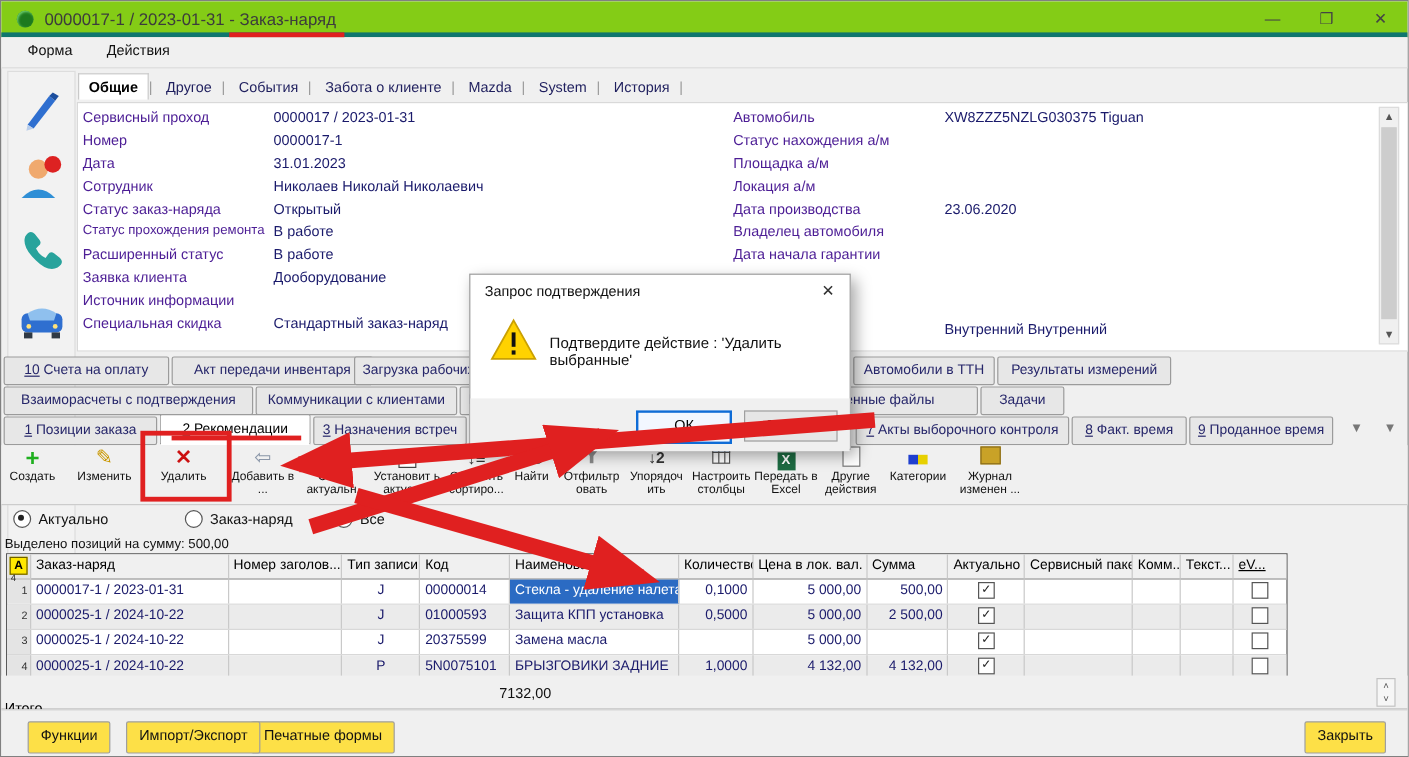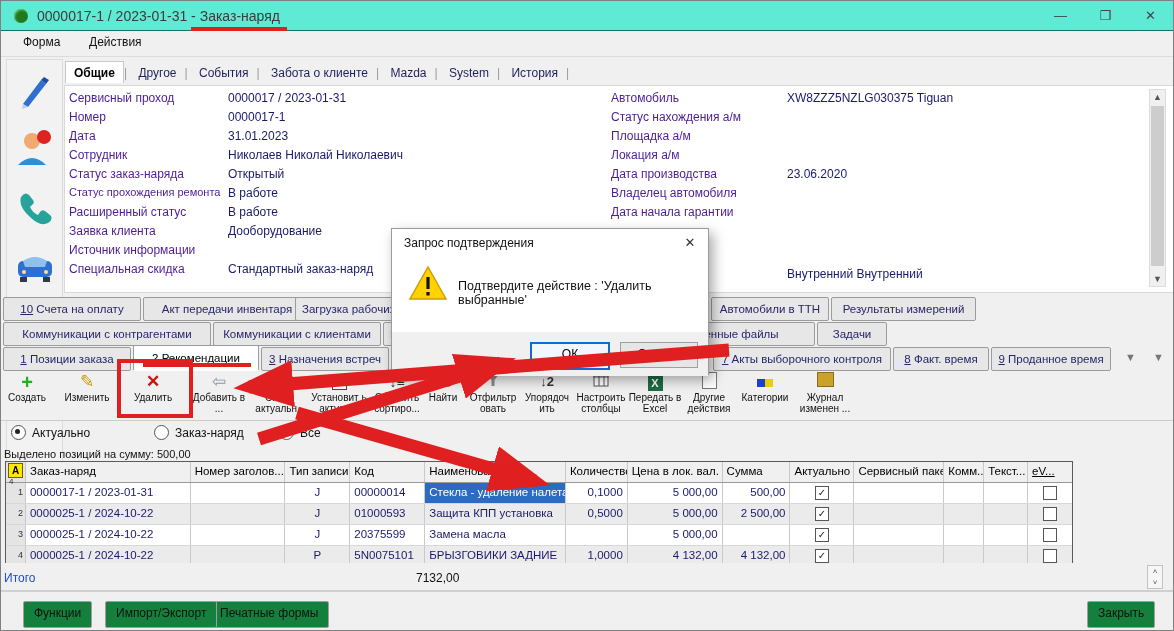--- a/index.html
+++ b/index.html
@@ -1,19 +1,19 @@
 <!DOCTYPE html>
 <html><head>
 <meta charset="utf-8">
 <style>
   html,body{margin:0;padding:0;background:#d7d7d7;font-family:"Liberation Sans",sans-serif;}
   #win{position:relative;width:1174px;height:631px;background:#f0f0f0;border:1px solid #808080;box-sizing:border-box;overflow:hidden;font-size:12px;color:#1a1a1a;}
   .abs{position:absolute;box-sizing:border-box;}
   
-  #titlebar{left:0;top:0;width:100%;height:30px;background:#5eead4;border-bottom:1px solid #0f766e;}
+  #titlebar{left:0;top:0;width:100%;height:30px;background:#84cc16;border-bottom:4px solid #0f766e;}
   .dot{left:13px;top:8px;width:14px;height:14px;border-radius:50%;background:#1e7a1e;box-shadow:inset 1px 1px 2px #6fcf6f;}
   #title-text{left:36px;top:7px;font-size:14px;color:#3c3c3c;}
   .winctl{top:0;width:45px;height:30px;text-align:center;line-height:30px;color:#444;font-size:13px;}
   
   #menubar{left:0;top:30px;width:100%;height:26px;background:#f0f0f0;border-bottom:1px solid #dcdcdc;}
   .menuitem{top:34px;font-size:12px;color:#111;}
   
   #sidebar{left:5px;top:58px;width:57px;height:532px;background:#f2f2f2;border:1px solid #dddddd;}
   .sideicon{left:14px;width:38px;height:38px;}
   
@@ -59,21 +59,21 @@
   .c11{width:40px;} .c12{width:44px;} .c13{width:44px;border-right:none;text-align:center;text-decoration:underline;}
   .trow.header .tc{text-align:left;}
   .sel{background:#2b6bc3;color:#ffffff !important;}
   .gridcb{display:inline-block;width:12px;height:12px;border:1px solid #555;background:#fff;line-height:11px;font-size:10px;color:#222;vertical-align:middle;}
   .amark{display:inline-block;width:13px;height:13px;background:#ffe800;border:1px solid #6d5e00;color:#000;font-weight:bold;font-size:10px;line-height:13px;text-align:center;}
   
   #totalsrow{left:0;top:562px;width:1174px;height:28px;background:#f0f0f0;border-bottom:1px solid #cfcfcf;}
   .spinner{left:1146px;top:564px;width:16px;height:24px;border:1px solid #c2c2c2;background:#f6f6f6;font-size:8px;color:#555;text-align:center;line-height:11px;}
   
   #bottombar{left:0;top:590px;width:1174px;height:41px;background:#f0f0f0;}
-  .btn{position:absolute;height:25px;background:#15803d;border:1px solid #9f9f9f;border-radius:2px;font-size:12px;color:#111;text-align:center;line-height:23px;padding:0 10px;}
+  .btn{position:absolute;height:25px;background:#fde047;border:1px solid #9f9f9f;border-radius:2px;font-size:12px;color:#111;text-align:center;line-height:23px;padding:0 10px;}
   
   #dialog{left:390px;top:227px;width:318px;height:147px;background:#ffffff;border:1px solid #9b9b9b;box-shadow:4px 5px 12px rgba(0,0,0,.35);z-index:50;}
   #dlg-title{left:12px;top:7px;font-size:12px;color:#111;}
   #dlg-close{right:8px;top:4px;width:20px;height:20px;text-align:center;line-height:20px;color:#333;font-size:13px;}
   #dlg-msg{left:66px;top:50px;font-size:12.5px;color:#111;}
   #dlg-footer{left:0;top:103px;width:100%;height:44px;background:#f0f0f0;}
   .dlgbtn{position:absolute;top:10px;width:76px;height:24px;background:#e6e6e6;border:1px solid #9f9f9f;font-size:12px;text-align:center;line-height:22px;color:#000;}
   .dlgbtn.focus{background:#f2f7ff;border:2px solid #0f6cd6;line-height:20px;}
   
   .annot{z-index:100;pointer-events:none;}
@@ -177,21 +177,21 @@
     <div class="thumb"></div>
     <div class="scr-arrow" style="bottom:2px">▼</div>
   </div>
 
   <div class="ctab" style="left:2px;top:296px;width:138px"><u>10</u><span> Счета на оплату</span></div>
   <div class="ctab" style="left:142px;top:296px;width:168px"><span>Акт передачи инвентаря</span></div>
   <div class="ctab" style="left:294px;top:296px;width:150px;text-align:left"><span>Загрузка рабочих</span></div>
   <div class="ctab" style="left:710px;top:296px;width:118px"><span>Автомобили в ТТН</span></div>
   <div class="ctab" style="left:830px;top:296px;width:145px"><span>Результаты измерений</span></div>
 
-  <div class="ctab" style="left:2px;top:321px;width:208px"><span>Коммуникации с контрагентами</span></div>
+  <div class="ctab" style="left:2px;top:321px;width:208px"><span>Взаиморасчеты с подтверждения</span></div>
   <div class="ctab" style="left:212px;top:321px;width:168px"><span>Коммуникации с клиентами</span></div>
   <div class="ctab" style="left:382px;top:321px;width:90px;text-align:left"><span>Ис</span></div>
   <div class="ctab" style="left:608px;top:321px;width:206px"><span>Присоединенные файлы</span></div>
   <div class="ctab" style="left:816px;top:321px;width:70px"><span>Задачи</span></div>
 
   <div class="ctab" style="left:2px;top:346px;width:128px"><u>1</u><span> Позиции заказа</span></div>
   <div class="ctab active" style="left:132px;top:344px;width:126px"><u>2</u><span> Рекомендации</span></div>
   <div class="ctab" style="left:260px;top:346px;width:128px"><u>3</u><span> Назначения встреч</span></div>
   <div class="ctab" style="left:390px;top:346px;width:60px;text-align:left"><u>4</u><span> Ра</span></div>
   <div class="ctab" style="left:712px;top:346px;width:178px"><u>7</u><span> Акты выборочного контроля</span></div>
@@ -369,21 +369,21 @@
       <div class="tc c9"><span class="gridcb">✓</span></div>
       <div class="tc c10"></div>
       <div class="tc c11"></div>
       <div class="tc c12"></div>
       <div class="tc c13"><span class="gridcb"></span></div>
     </div>
   </div>
   <div class="abs" style="left:8px;top:476px;font-size:8px;color:#333">4</div>
 
   <div class="abs" id="totalsrow"></div>
-  <div class="abs" style="left:3px;top:570px;font-size:12px;color:#1d4ed8">Итого</div>
+  <div class="abs" style="left:3px;top:582px;font-size:12px;color:#000000">Итого</div>
   <div class="abs" style="left:415px;top:570px;font-size:12px;color:#111">7132,00</div>
   <div class="abs spinner">˄<br>˅</div>
 
   <div class="abs" id="bottombar" style="border-top:1px solid #cfcfcf"></div>
   <div class="btn" style="left:22px;top:600px">Функции</div>
   <div class="btn" style="left:208px;top:600px">Печатные формы</div>
   <div class="btn" style="left:104px;top:600px">Импорт/Экспорт</div>
   <div class="btn" style="left:1086px;top:600px">Закрыть</div>
 
   <div class="abs" id="dialog">

